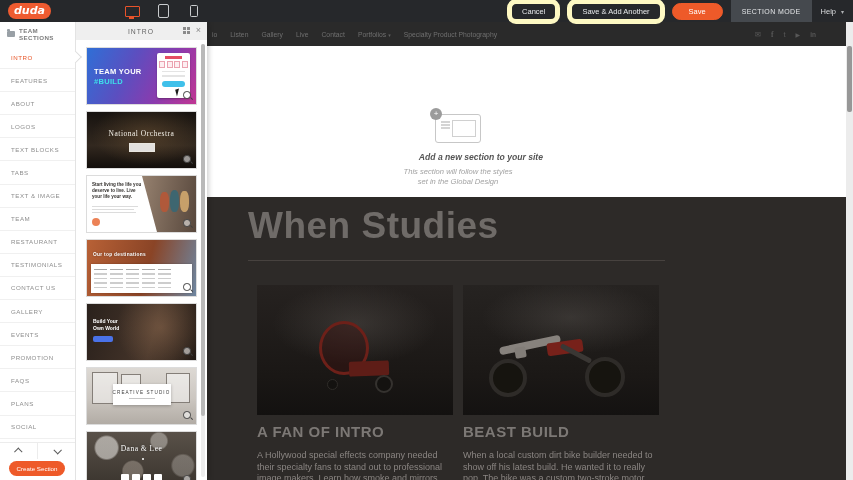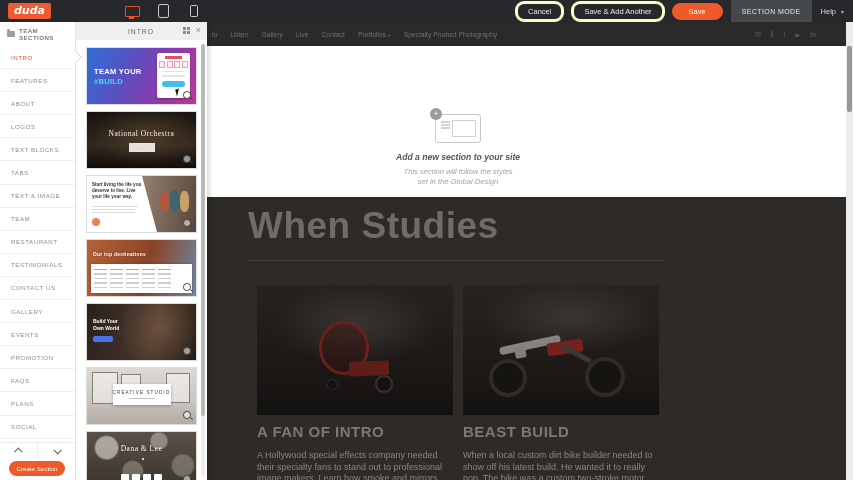--- a/index.html
+++ b/index.html
@@ -2,29 +2,29 @@
 <html><head>
 <meta charset="utf-8">
 <style>
   html,body{margin:0;padding:0;}
   body{width:853px;height:480px;position:relative;overflow:hidden;
        font-family:"Liberation Sans",sans-serif;background:#fff;
        -webkit-font-smoothing:antialiased;}
   
   .topbar{position:absolute;left:0;top:0;width:853px;height:22px;background:#26282b;z-index:20;display:flex;align-items:center;}
   .logo{margin-left:8px;background:#ef5b30;color:#fff;font-weight:bold;font-style:italic;
-        font-size:11px;padding:1px 6px 2px;border-radius:2px;font-family:"DejaVu Sans",sans-serif;}
+        font-size:11px;padding:1px 6px 2px;border-radius:8px;font-family:"DejaVu Sans",sans-serif;}
   .devices{position:absolute;left:122px;top:0;height:22px;display:flex;align-items:center;gap:11px;}
   .dev{width:20px;height:22px;display:flex;align-items:center;justify-content:center;position:relative;cursor:pointer;}
   .ic-desktop{width:13px;height:9px;border:1.4px solid #e8532a;border-radius:1px;position:relative;}
   .ic-desktop::after{content:"";position:absolute;left:3px;bottom:-3px;width:5px;height:1.6px;background:#e8532a;}
   .ic-tablet{width:9px;height:12px;border:1.3px solid #c9ccce;border-radius:2px;}
   .ic-mobile{width:6px;height:10px;border:1.3px solid #c9ccce;border-radius:1.5px;}
   .tb-right{position:absolute;right:0;top:0;height:22px;display:flex;align-items:center;}
-  .btn-pill{border:3px solid #fef9c3;color:#e7e9eb;border-radius:9px;font-size:7.5px;padding:3px 10px;margin-right:7px;background:transparent;cursor:pointer;white-space:nowrap;}
+  .btn-pill{border:5px solid #fef9c3;color:#e7e9eb;border-radius:9px;font-size:7.5px;padding:3px 10px;margin-right:7px;background:transparent;cursor:pointer;white-space:nowrap;}
   .btn-save{background:#ee5a29;border:1px solid #ee5a29;color:#fff;border-radius:9px;font-size:7.5px;padding:3px 16px;margin-right:8px;cursor:pointer;}
   .mode-box{background:#45494e;height:22px;display:flex;align-items:center;padding:0 11px;font-size:7px;color:#e3e5e7;letter-spacing:.4px;}
   .help{display:flex;align-items:center;gap:5px;font-size:7.5px;color:#d9dbdd;padding:0 9px;cursor:pointer;}
   .help .chev{font-size:6px;color:#aeb1b3;}
   
   .sidebar{position:absolute;left:0;top:22px;width:75px;bottom:0;background:#fff;z-index:10;border-right:1px solid #e3e3e3;}
   .sb-header{height:24px;display:flex;align-items:center;gap:4px;padding-left:7px;font-size:6.2px;font-weight:bold;color:#7c7c7c;letter-spacing:.4px;}
   .folder-ic{width:8px;height:6px;background:#99a0a6;border-radius:1px;position:relative;flex:0 0 auto;}
   .folder-ic::before{content:"";position:absolute;top:-2px;left:0;width:3px;height:2px;background:#99a0a6;border-radius:1px 1px 0 0;}
   .sb-item{height:22.1px;display:flex;align-items:center;padding-left:11px;font-size:6.2px;color:#8e8e8e;
@@ -126,21 +126,21 @@
   .nav-social .fb{font-weight:bold;font-family:"Liberation Serif",serif;}
   .nav-social .yt{font-size:6px;}
   .nav-social .li{font-weight:bold;font-size:6.5px;}
   .white-section{height:151px;background:#fff;position:relative;}
   .placeholder{position:absolute;left:166px;top:68px;width:170px;text-align:center;}
   .ph-icon{position:relative;width:44px;height:27px;border:1px solid #c7c7c7;border-radius:3px;margin:0 auto 9px;}
   .ph-icon .tl{position:absolute;left:5px;top:6px;width:9px;height:1.5px;background:#d4d4d4;box-shadow:0 3px 0 #d4d4d4,0 6px 0 #d4d4d4;}
   .ph-icon .tr{position:absolute;right:4px;top:5px;width:22px;height:15px;border:1px solid #d0d0d0;}
   .ph-plus{position:absolute;left:-6px;top:-7px;width:12px;height:12px;border-radius:50%;background:#9b9b9b;
            color:#fff;font-size:8px;line-height:12px;text-align:center;}
-  .ph-title{font-size:8.6px;font-weight:bold;font-style:italic;color:#555;}
+  .ph-title{font-size:8.6px;font-weight:bold;font-style:italic;color:#555;text-align:right;}
   .ph-sub{font-size:7.6px;font-style:italic;color:#a2a2a2;line-height:9.8px;margin-top:5px;}
   .dark-section{position:absolute;left:0;right:0;top:175px;bottom:0;background:#2d2a28;}
   .cs-heading{padding:8px 0 0 41px;font-size:37px;font-weight:600;color:#6f6b68;letter-spacing:.5px;}
   .cs-underline{margin:13px 0 0 41px;width:417px;height:1px;background:#47423f;}
   .cs-cols{display:flex;gap:10px;margin:24px 0 0 50px;}
   .cs-col{width:196px;}
   .cs-img{height:130px;position:relative;overflow:hidden;}
   .img-fan{background:radial-gradient(ellipse 60% 45% at 50% 30%,rgba(112,106,101,.30),transparent 70%),
            linear-gradient(#262220,#1a1715 70%,#131110);}
   .fan-ring{position:absolute;left:62px;top:36px;width:44px;height:48px;border:3px solid #6d2019;border-radius:50%;background:rgba(62,18,14,.4);}

